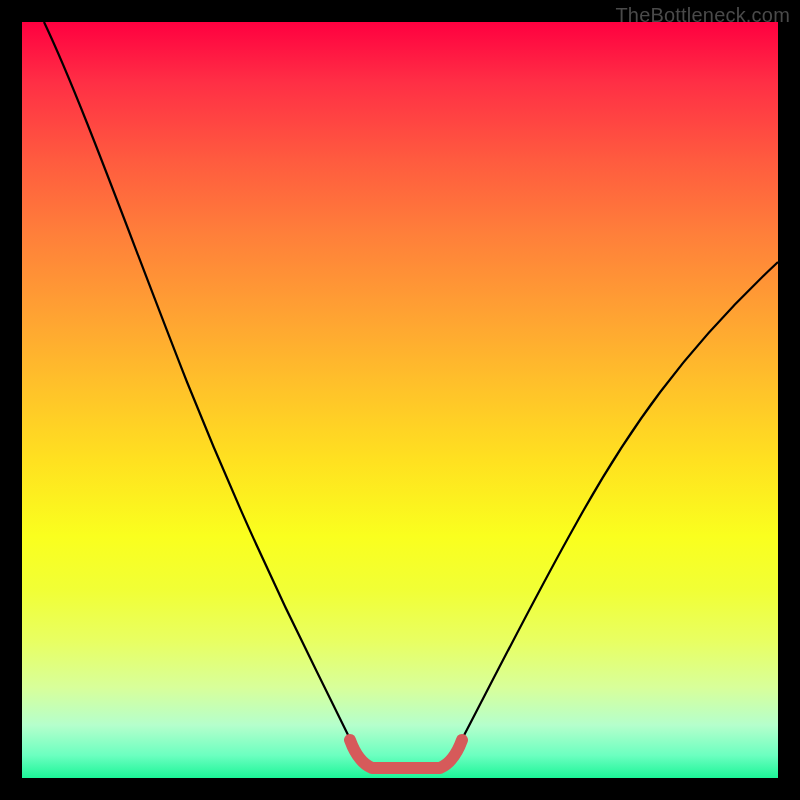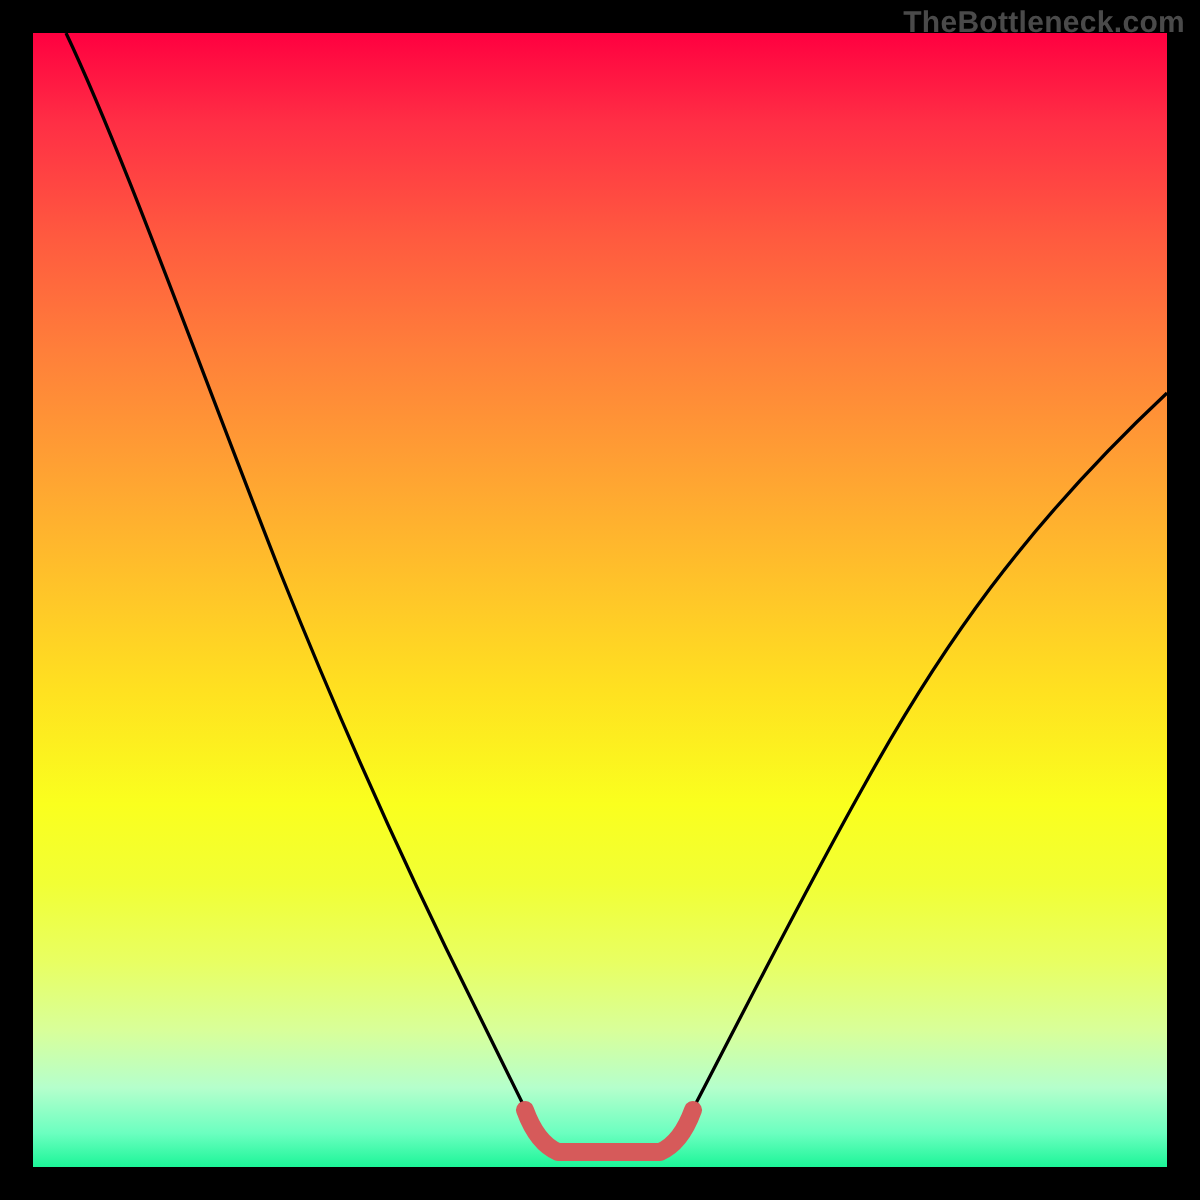--- a/index.html
+++ b/index.html
@@ -39,21 +39,21 @@
       #6cffc0 97%,
       #1cf598 100%
     );
   }
   .watermark {
     position: absolute;
     top: 4px;
     right: 10px;
     color: #4a4a4a;
     font-size: 20px;
-    font-weight: 700;
+    font-weight: 400;
     letter-spacing: 0.2px;
     user-select: none;
   }
   svg.overlay {
     position: absolute;
     left: 0;
     top: 0;
     width: 756px;
     height: 756px;
     overflow: visible;

